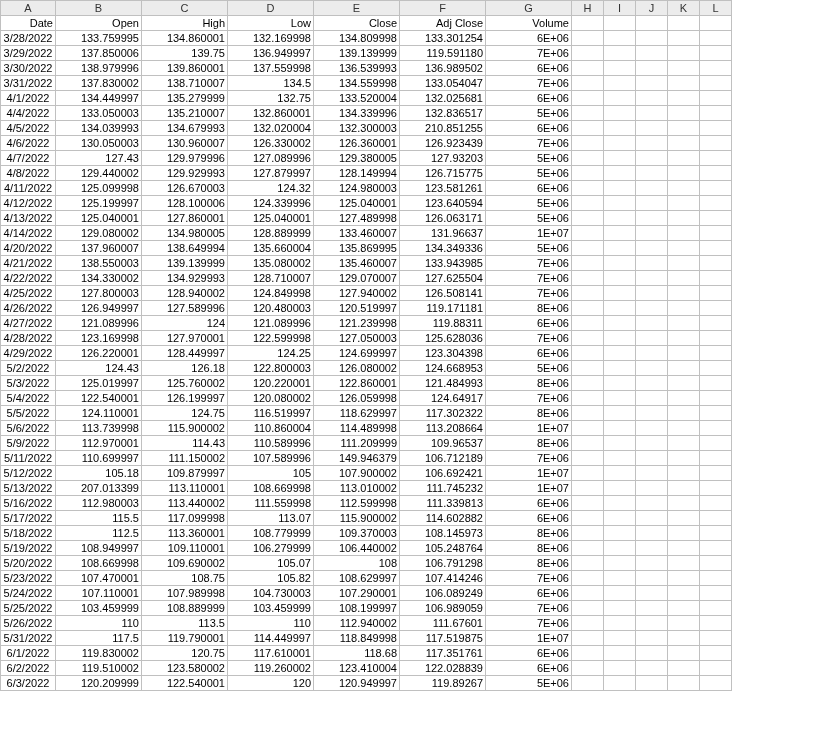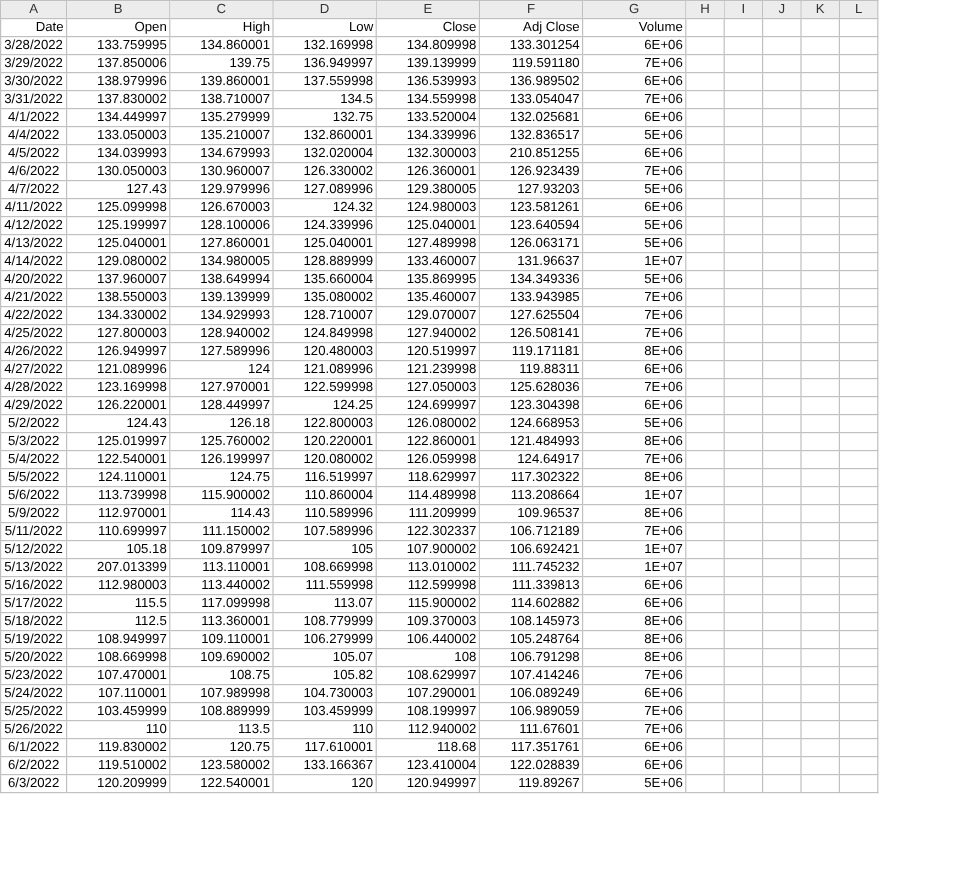--- a/index.html
+++ b/index.html
@@ -186,20 +186,34 @@
           <td class="num">129.380005</td>
           <td class="num">127.93203</td>
           <td class="num">5E+06</td>
           <td></td>
           <td></td>
           <td></td>
           <td></td>
           <td></td>
         </tr>
         <tr>
+          <td class="txt">4/8/2022</td>
+          <td class="num">129.440002</td>
+          <td class="num">129.929993</td>
+          <td class="num">127.879997</td>
+          <td class="num">128.149994</td>
+          <td class="num">126.715775</td>
+          <td class="num">5E+06</td>
+          <td></td>
+          <td></td>
+          <td></td>
+          <td></td>
+          <td></td>
+        </tr>
+        <tr>
           <td class="txt">4/11/2022</td>
           <td class="num">125.099998</td>
           <td class="num">126.670003</td>
           <td class="num">124.32</td>
           <td class="num">124.980003</td>
           <td class="num">123.581261</td>
           <td class="num">6E+06</td>
           <td></td>
           <td></td>
           <td></td>
@@ -442,21 +456,21 @@
           <td></td>
           <td></td>
           <td></td>
           <td></td>
         </tr>
         <tr>
           <td class="txt">5/11/2022</td>
           <td class="num">110.699997</td>
           <td class="num">111.150002</td>
           <td class="num">107.589996</td>
-          <td class="num">122.302337</td>
+          <td class="num">149.946379</td>
           <td class="num">106.712189</td>
           <td class="num">7E+06</td>
           <td></td>
           <td></td>
           <td></td>
           <td></td>
           <td></td>
         </tr>
         <tr>
           <td class="txt">5/12/2022</td>
@@ -606,38 +620,52 @@
           <td class="num">112.940002</td>
           <td class="num">111.67601</td>
           <td class="num">7E+06</td>
           <td></td>
           <td></td>
           <td></td>
           <td></td>
           <td></td>
         </tr>
         <tr>
+          <td class="txt">5/31/2022</td>
+          <td class="num">117.5</td>
+          <td class="num">119.790001</td>
+          <td class="num">114.449997</td>
+          <td class="num">118.849998</td>
+          <td class="num">117.519875</td>
+          <td class="num">1E+07</td>
+          <td></td>
+          <td></td>
+          <td></td>
+          <td></td>
+          <td></td>
+        </tr>
+        <tr>
           <td class="txt">6/1/2022</td>
           <td class="num">119.830002</td>
           <td class="num">120.75</td>
           <td class="num">117.610001</td>
           <td class="num">118.68</td>
           <td class="num">117.351761</td>
           <td class="num">6E+06</td>
           <td></td>
           <td></td>
           <td></td>
           <td></td>
           <td></td>
         </tr>
         <tr>
           <td class="txt">6/2/2022</td>
           <td class="num">119.510002</td>
           <td class="num">123.580002</td>
-          <td class="num">133.166367</td>
+          <td class="num">119.260002</td>
           <td class="num">123.410004</td>
           <td class="num">122.028839</td>
           <td class="num">6E+06</td>
           <td></td>
           <td></td>
           <td></td>
           <td></td>
           <td></td>
         </tr>
         <tr>

